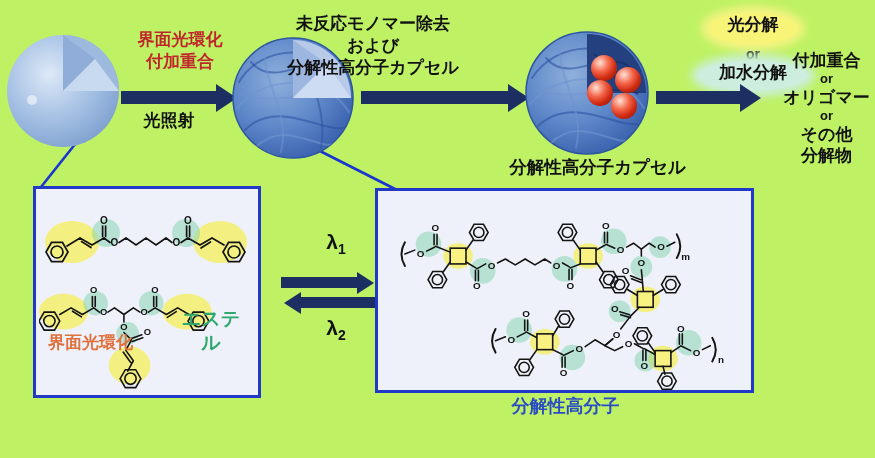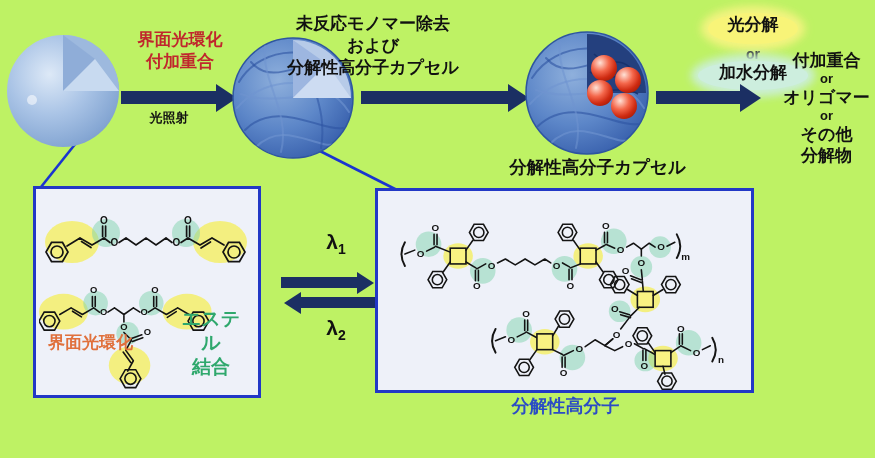--- a/index.html
+++ b/index.html
@@ -13,21 +13,21 @@
   .arrow::after{content:"";position:absolute;left:100%;top:50%;transform:translateY(-50%);
     width:0;height:0;border-top:14px solid transparent;border-bottom:14px solid transparent;
     border-left:21px solid #1b2f63;}
   .eq-arrow{position:absolute;height:11px;background:#1b2f63;}
   .eq-arrow.right::after{content:"";position:absolute;left:100%;top:50%;transform:translateY(-50%);
     border-top:11px solid transparent;border-bottom:11px solid transparent;border-left:17px solid #1b2f63;}
   .eq-arrow.left::before{content:"";position:absolute;right:100%;top:50%;transform:translateY(-50%);
     border-top:11px solid transparent;border-bottom:11px solid transparent;border-right:17px solid #1b2f63;}
   
   .step1-top{left:121px;top:29px;width:118px;font-size:17px;line-height:1.3;color:#c0272d;}
-  .step1-bottom{left:124px;top:109px;width:90px;font-size:13px;}
+  .step1-bottom{left:124px;top:109px;width:90px;font-size:17px;}
   .step2-top{left:283px;top:13px;width:180px;font-size:17px;line-height:1.3;}
   .capsule-label{left:495px;top:155px;width:205px;font-size:17.5px;}
   .pill{position:absolute;border-radius:50%;display:flex;align-items:flex-start;justify-content:center;font-weight:bold;}
   .pill-photo{left:708px;top:13px;width:90px;height:31px;font-size:17px;background:#f8f478;
     box-shadow:0 0 9px 7px rgba(247,243,130,.95);}
   .deg-or{left:708px;top:46px;width:90px;font-size:14px;}
   .pill-hydro{left:698px;top:61px;width:110px;height:29px;font-size:17px;background:#cdeede;
     box-shadow:0 0 9px 7px rgba(203,238,220,.95);}
   .products{left:778px;top:50px;width:97px;}
   .products .jp{font-size:17px;font-weight:bold;line-height:1.25;text-align:center;}
@@ -223,21 +223,20 @@
       <text class="o" x="58" y="21">O</text>
       <text class="o" x="68.5" y="45">O</text>
       <text class="o" x="111.5" y="45">O</text>
       <text class="o" x="123" y="21">O</text>
       <text class="o" x="90" y="60">O</text>
       <text class="o" x="115" y="66">O</text>
     </svg>
     <div class="abs b lbl-photoreactive">界面光環化</div>
     <div class="abs ctr b lbl-ester">
       <div>エステル</div>
-      <div>結合</div>
     </div>
   </div>
 
   <div class="abs ctr lambda lambda1"><span>λ</span><sub>1</sub></div>
   <div class="eq-arrow right" style="left:281px;top:277px;width:76px;"></div>
   <div class="eq-arrow left" style="left:301px;top:297px;width:76px;"></div>
   <div class="abs ctr lambda lambda2"><span>λ</span><sub>2</sub></div>
 
   <div class="chembox box-right">
     <svg class="abs" style="left:1px;top:2px;" width="371" height="199" viewBox="0 0 372 202">

